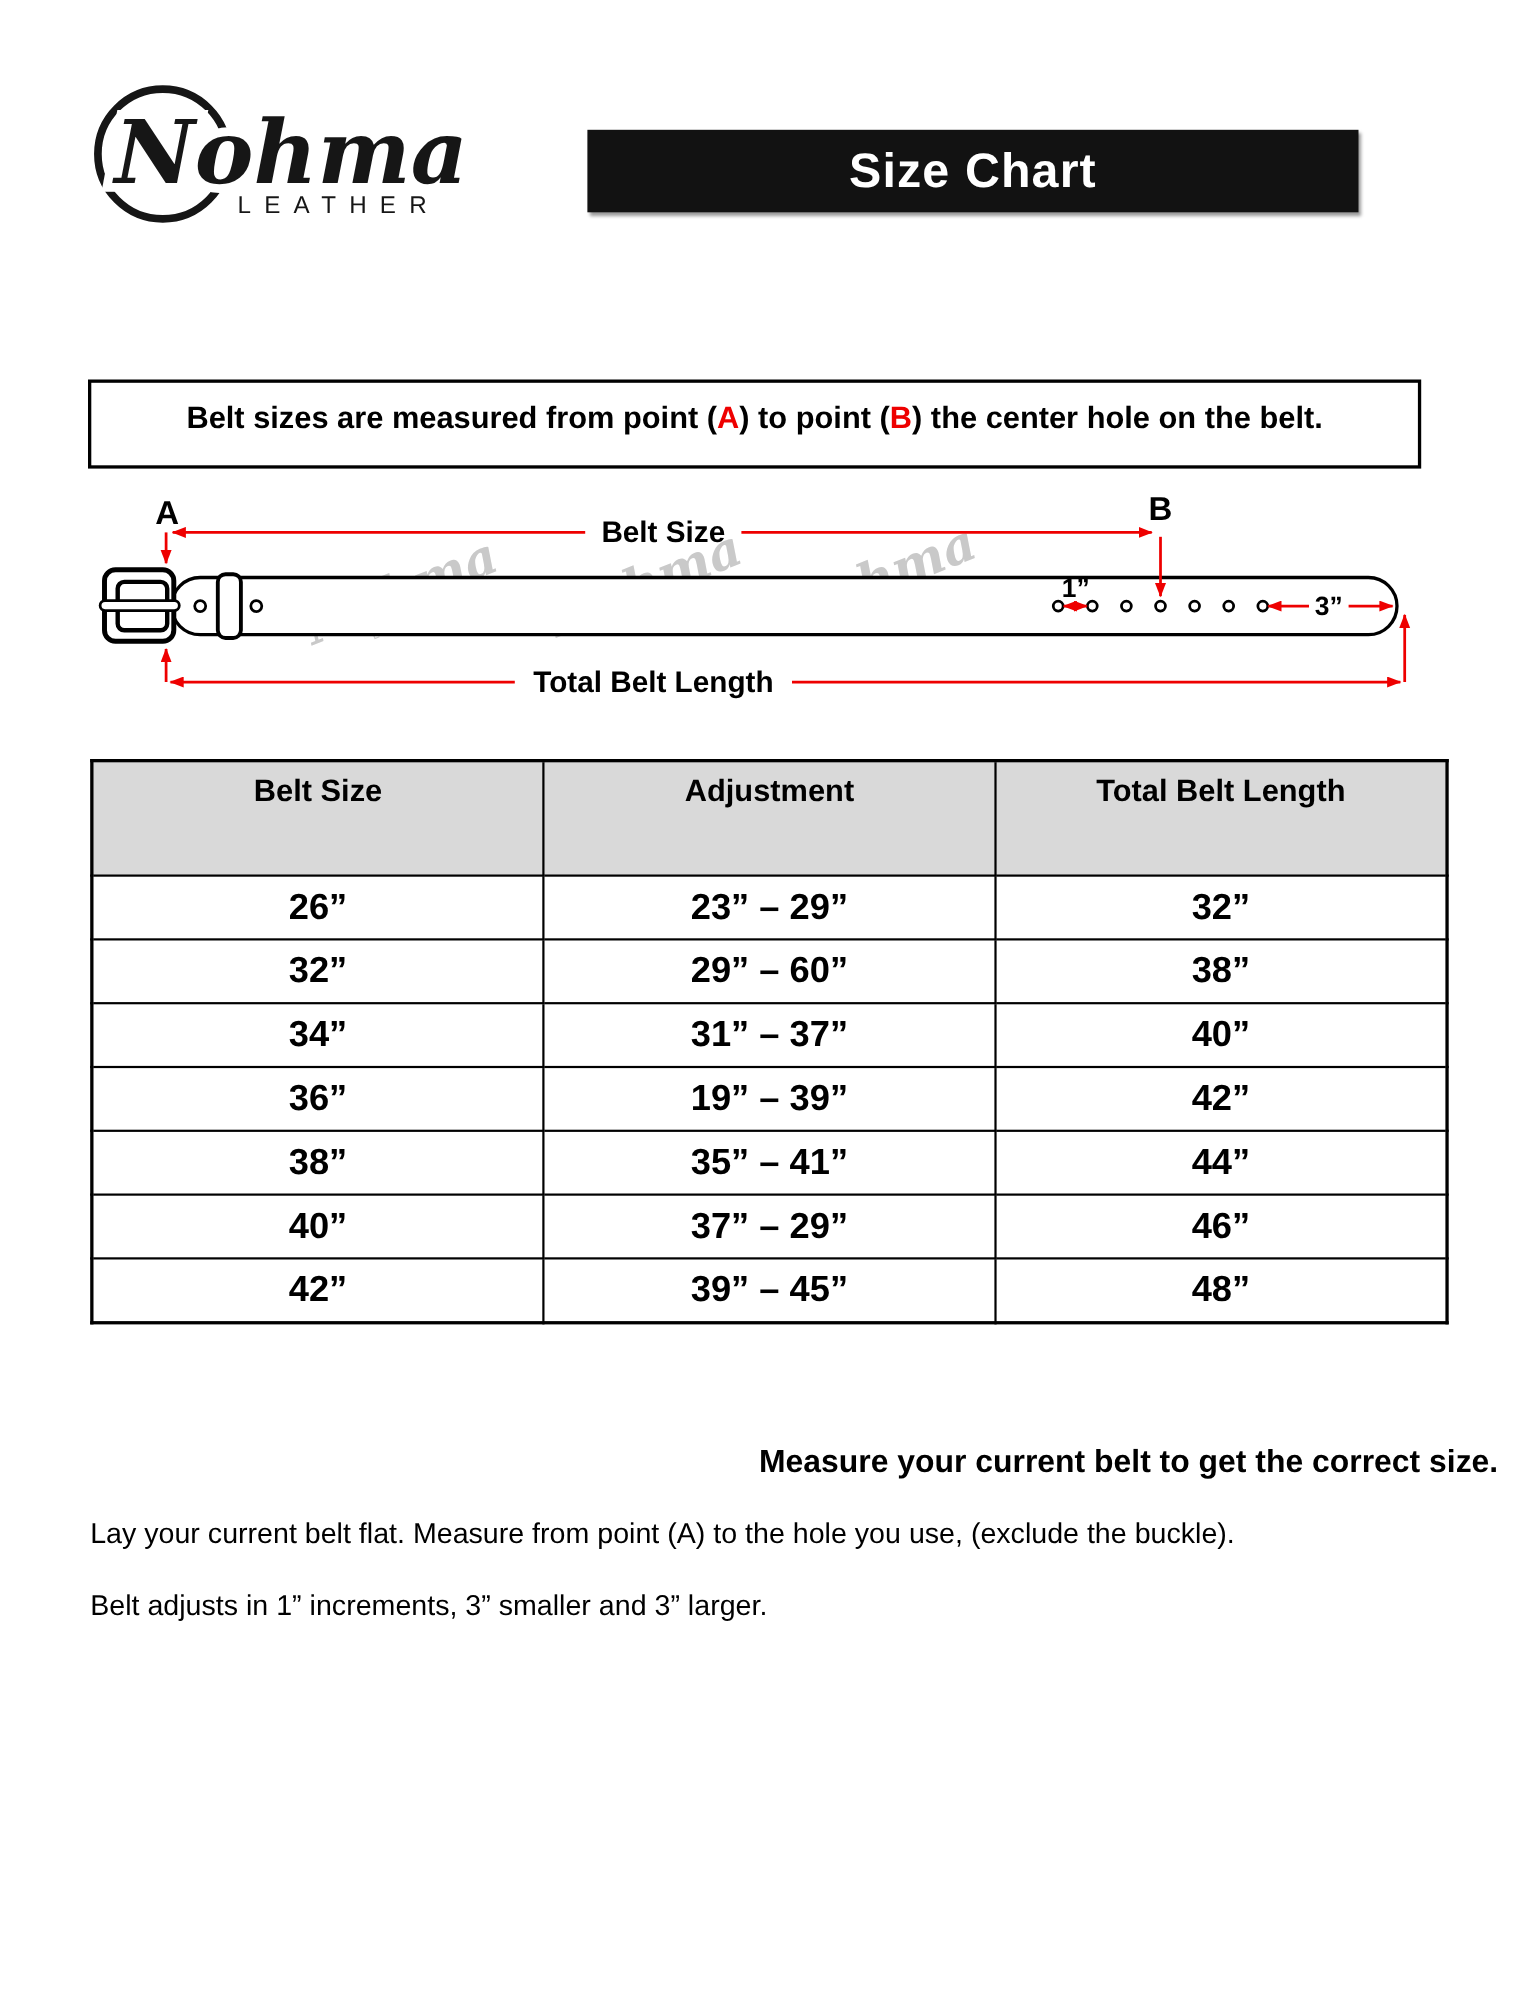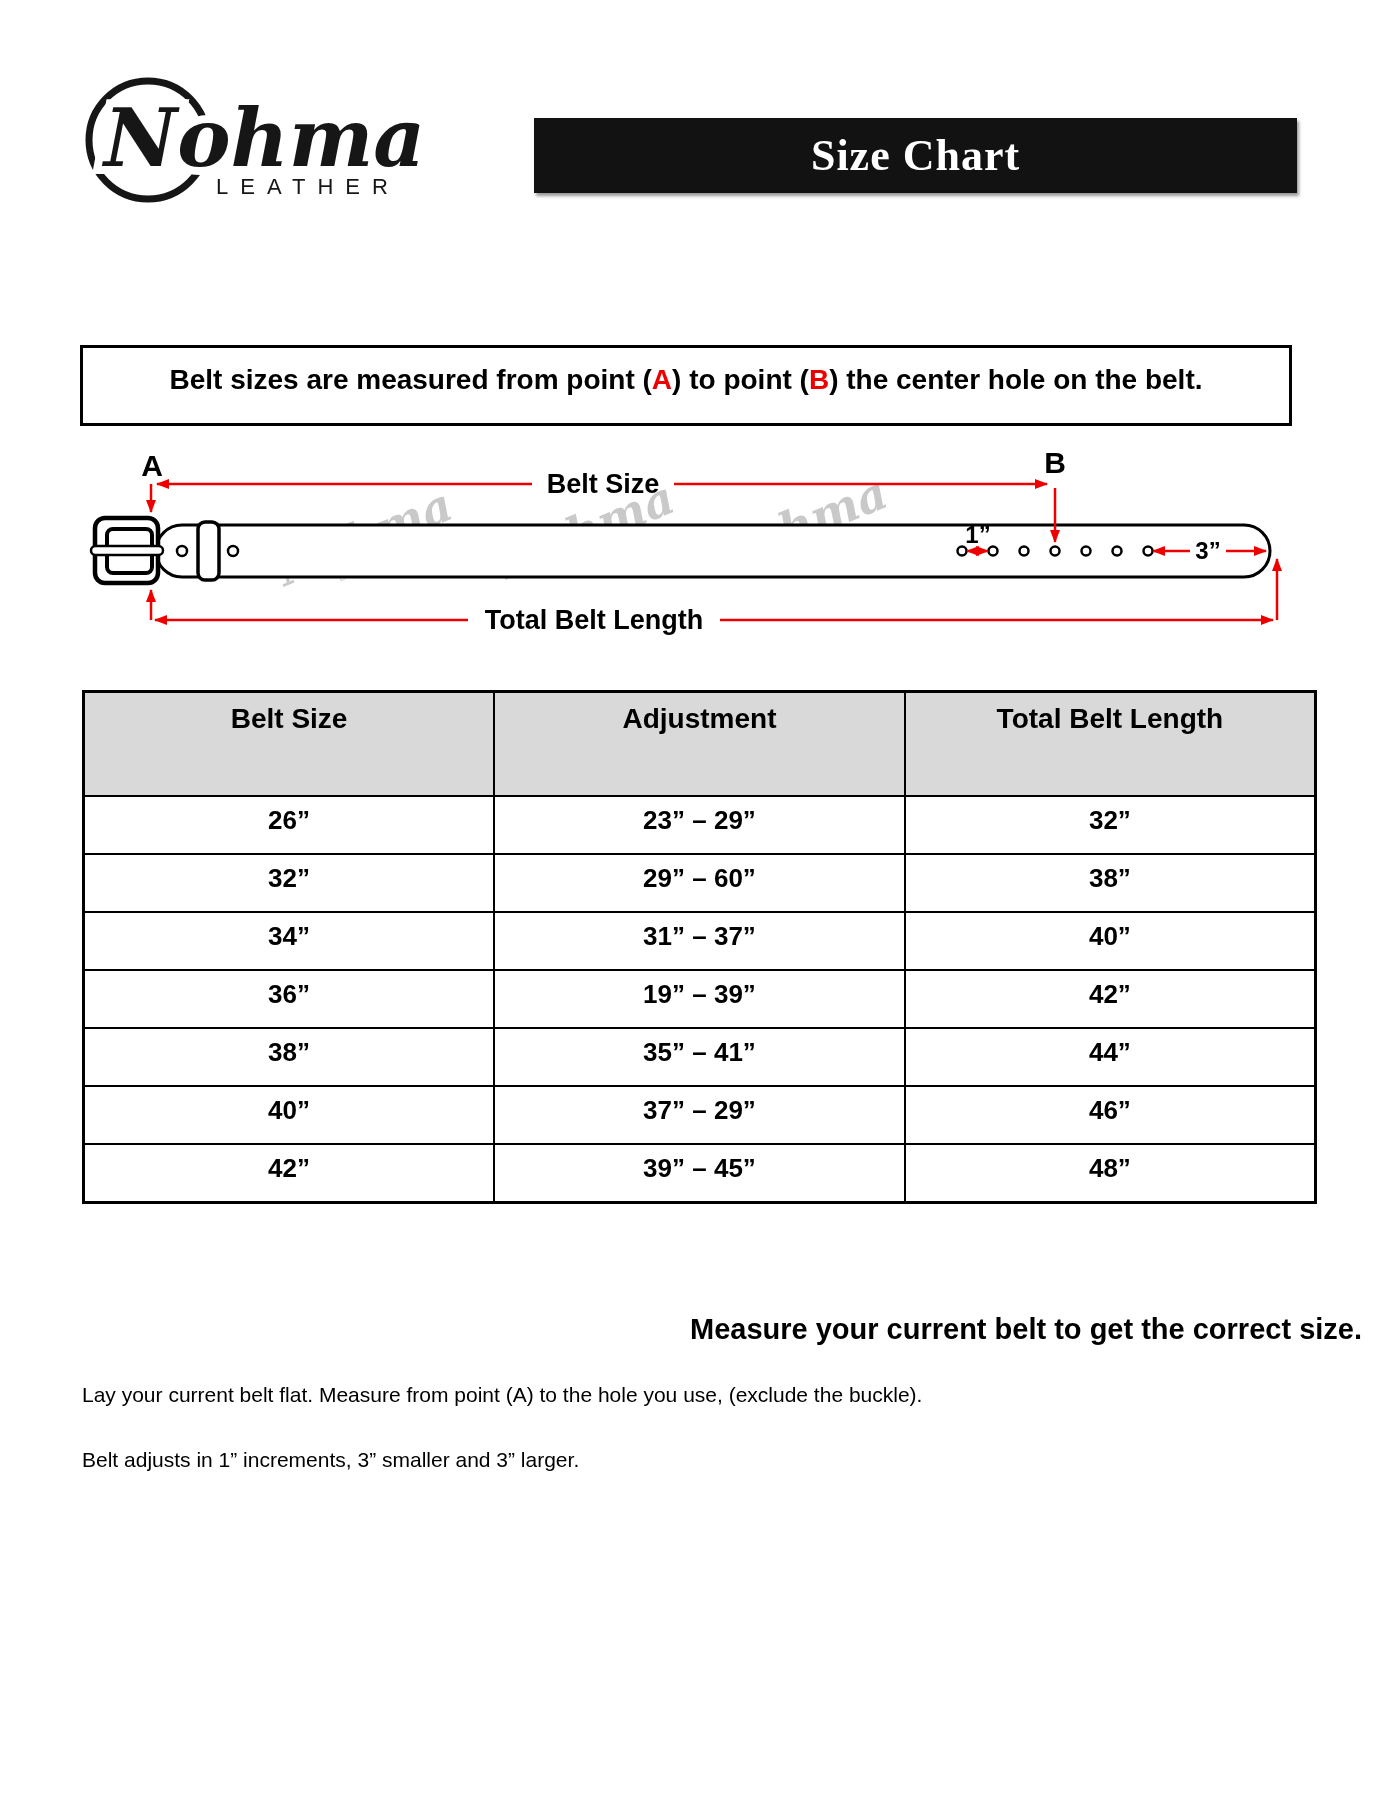--- a/index.html
+++ b/index.html
@@ -3,49 +3,48 @@
 <meta charset="utf-8">
 <style>
   html,body { margin:0; padding:0; }
   body {
     width:1400px; height:1811px; position:relative; background:#ffffff;
     font-family:"Liberation Sans", sans-serif; color:#000;
     overflow:hidden;
   }
   .logo { position:absolute; left:66px; top:52px; }
   .title-bar {
-    position:absolute; left:534px; top:118px; width:763px; height:75px;
+    position:absolute; left:534px; top:118px; width:701px; height:75px;
     background:#121212; color:#ffffff; display:flex; align-items:center; justify-content:center;
     font-size:44px; font-weight:bold; letter-spacing:1px;
     box-shadow:2px 3px 3px rgba(0,0,0,0.4);
-    font-family:Liberation Serif, serif;
   }
   .notice {
     position:absolute; left:80px; top:345px; width:1212px; height:81px;
     border:3px solid #000; box-sizing:border-box;
     text-align:center; font-weight:bold; font-size:28px; padding-top:16px;
   }
   .red { color:#ee0000; }
   .diagram { position:absolute; left:70px; top:440px; width:1260px; height:230px; }
   .size-table {
     position:absolute; left:82px; top:690px; width:1235px;
     border-collapse:collapse; table-layout:fixed; border:3px solid #000;
     text-align:center;
   }
   .size-table th {
     border:2px solid #000; background:#d9d9d9; height:91px;
     vertical-align:top; padding-top:10px; font-size:28px; font-weight:bold;
   }
   .size-table td {
     border:2px solid #000; height:47px; vertical-align:top; padding-top:8px;
-    font-size:26px; font-weight:bold;
+    font-size:33px; font-weight:bold;
   }
   .instructions { position:absolute; left:82px; top:1312px; width:1280px; }
   .instructions h3 { margin:0 0 30px 0; font-size:29px; line-height:35px; font-weight:bold;text-align:right; }
-  .instructions p  { margin:0 0 30px 0; font-size:21px; line-height:35px; font-weight:normal; }
+  .instructions p  { margin:0 0 30px 0; font-size:26px; line-height:35px; font-weight:normal; }
   svg text { font-family:"Liberation Sans", sans-serif; }
   .svg-dim-label { font-weight:bold; font-size:27px; fill:#000; }
   .svg-ab-label  { font-weight:bold; font-size:30px; fill:#000; }
   .svg-inch-label{ font-weight:bold; font-size:24px; fill:#000; }
   .wm-big   { font-family:"DejaVu Serif", serif; font-style:italic; font-weight:bold; font-size:46px; fill:#c9c9c9; }
   .wm-small { font-family:"Liberation Sans", sans-serif; font-size:11px; letter-spacing:4px; fill:#cfcfcf; }
   .logo-script { font-family:"DejaVu Serif", serif; font-style:italic; font-weight:bold; font-size:80px; fill:#161616; }
   .logo-sub { font-size:22px; letter-spacing:12px; fill:#161616; }
 </style>
 </head>

